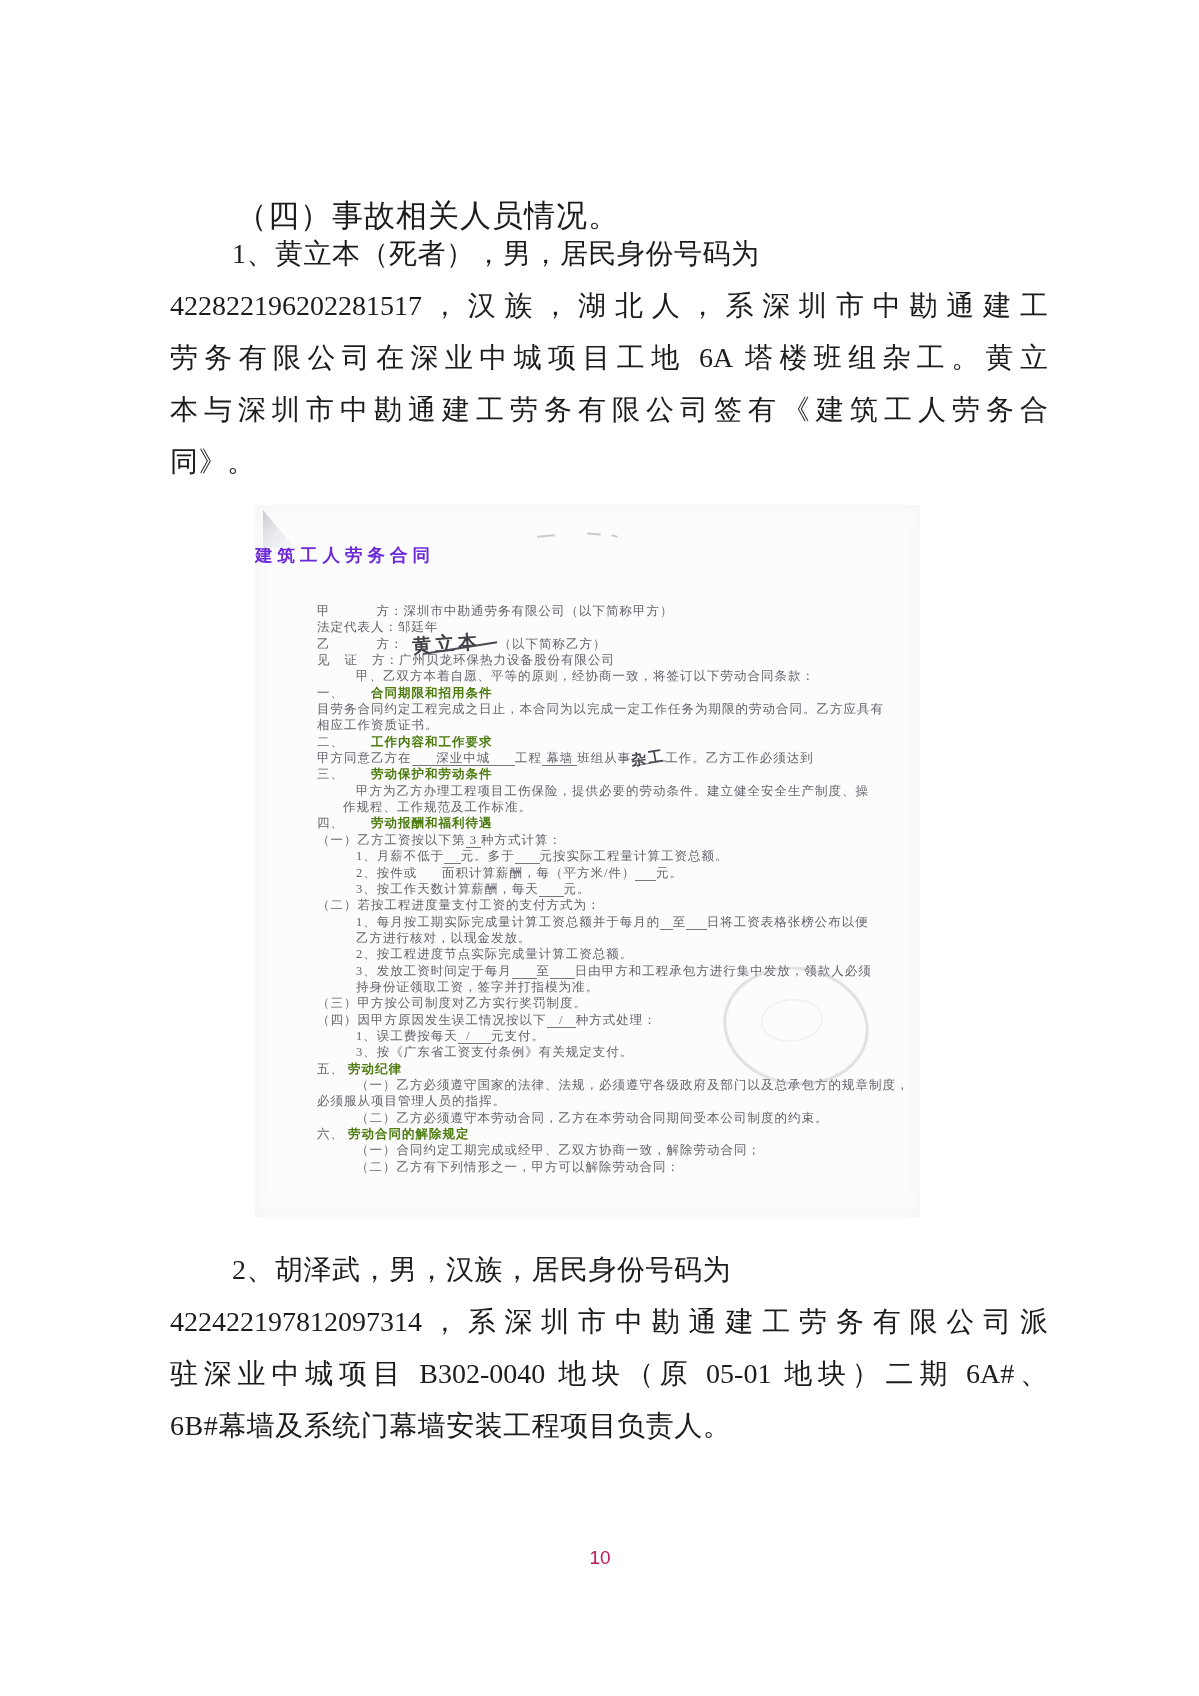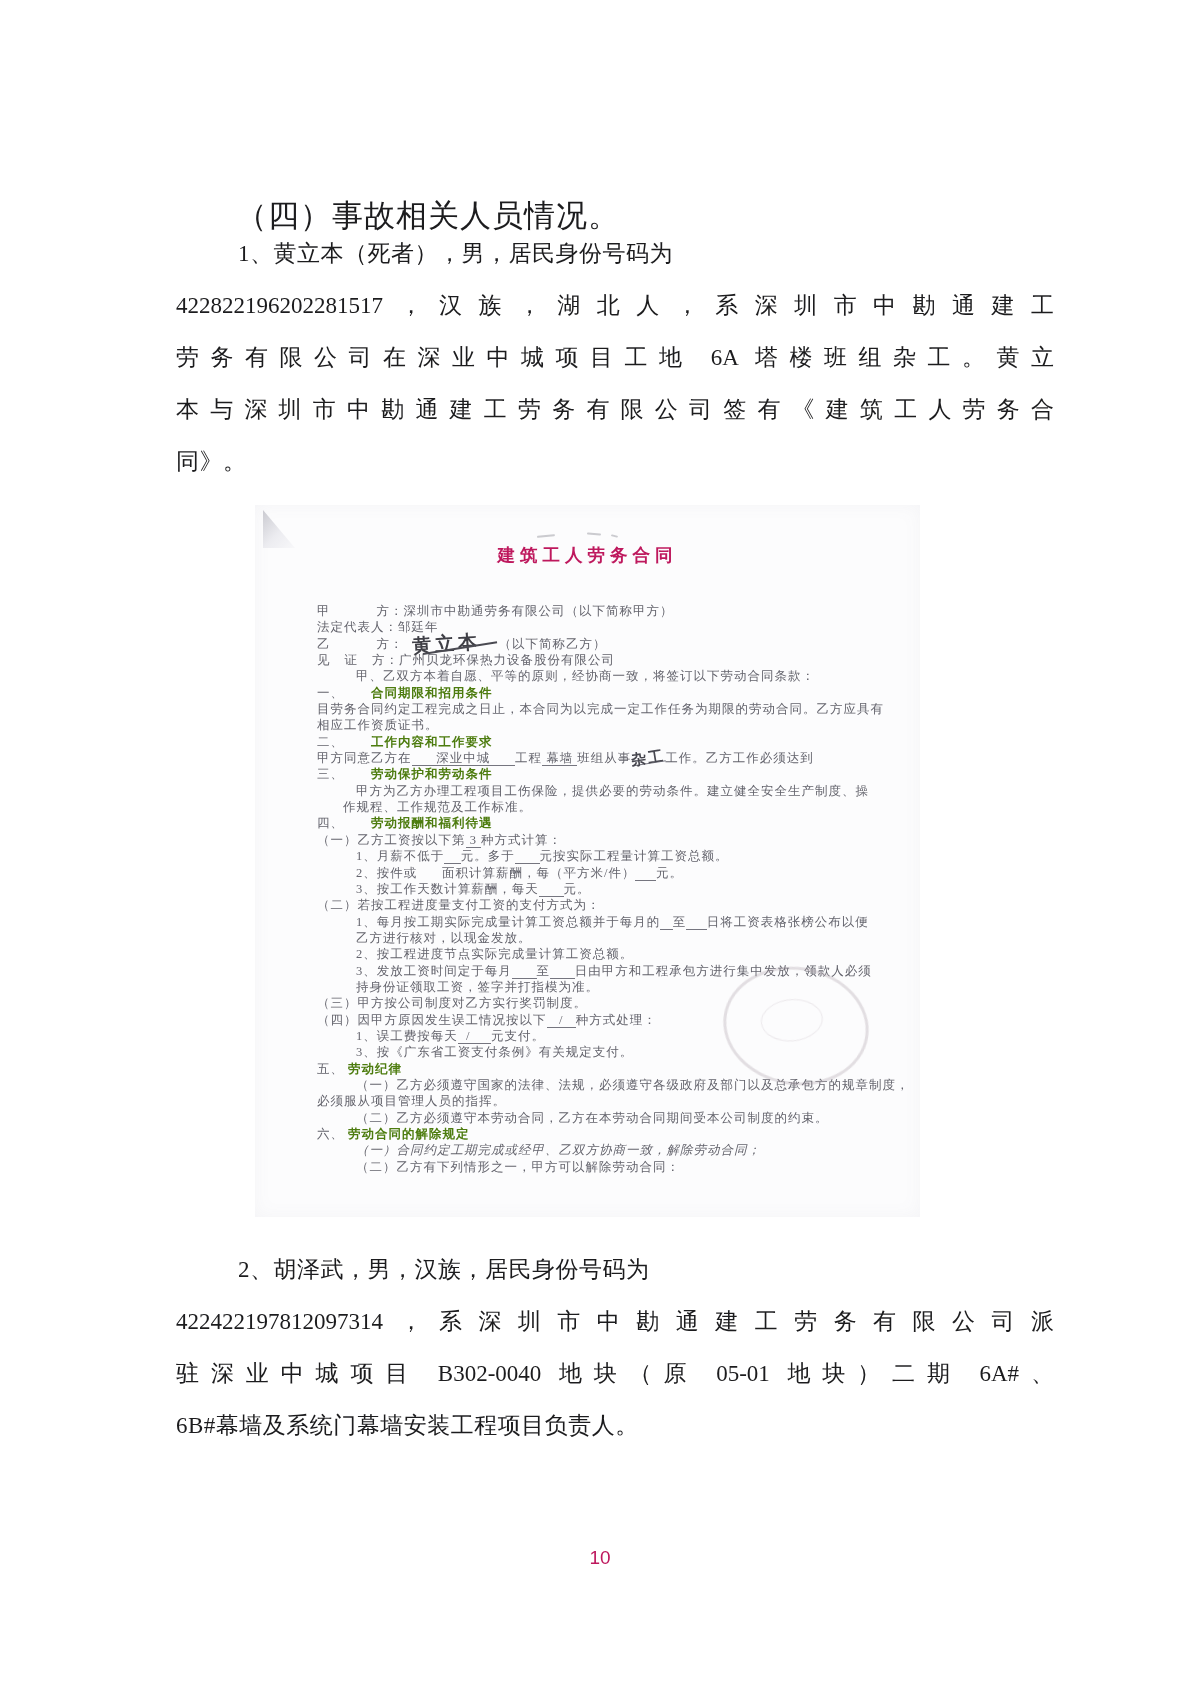--- a/index.html
+++ b/index.html
@@ -12,22 +12,22 @@
     color:#1c1c1e;
     overflow:hidden;
   }
   
   .doc-heading{
     position:absolute;left:236px;top:194px;
     font-size:31px;line-height:44px;
     letter-spacing:1px;white-space:nowrap;
   }
   .para{
-    position:absolute;left:176px;width:878px;
-    font-size:23px;line-height:52px;
+    position:absolute;left:170px;width:878px;
+    font-size:28px;line-height:52px;
   }
   .doc-line{height:52px;letter-spacing:0.5px;}
   .doc-line.indent{padding-left:62px;}
   .doc-line.justify{text-align:justify;text-align-last:justify;letter-spacing:0;}
   
   .scan{
     position:absolute;left:255px;top:505px;width:665px;height:712px;
     background:#fcfcfd;
     box-shadow:inset 0 0 18px rgba(120,120,130,0.06);
     overflow:hidden;
@@ -38,23 +38,23 @@
     clip-path:polygon(0 0,100% 100%,0 100%);
     opacity:0.85;
   }
   .squiggle{
     position:absolute;height:2px;background:#9a9aa2;opacity:0.5;border-radius:2px;
   }
   .squiggle.s1{left:282px;top:30px;width:18px;transform:rotate(-6deg);}
   .squiggle.s2{left:332px;top:28px;width:14px;transform:rotate(4deg);}
   .squiggle.s3{left:356px;top:30px;width:7px;transform:rotate(14deg);}
   .scan-title{
-    margin-top:38px;text-align:center;
+    margin-top:38px;
     font-size:17.5px;font-weight:bold;letter-spacing:5px;
-    color:#be185d;line-height:24px;
+    color:#6d28d9;line-height:24px;
   }
   .scan-body{
     margin-top:36px;margin-left:62px;width:586px;
     color:#63636c;
   }
   .c-line{
     font-size:12.5px;line-height:16.35px;height:16.35px;
     letter-spacing:1px;white-space:pre;
   }
   .c-b{font-weight:bold;color:#4d7c0f;}
@@ -143,21 +143,21 @@
         <div class="c-line" style="padding-left: 39px;"><span>持身份证领取工资，签字并打指模为准。</span></div>
         <div class="c-line"><span>（三）甲方按公司制度对乙方实行奖罚制度。</span></div>
         <div class="c-line"><span>（四）因甲方原因发生误工情况按以下</span><span class="c-u">   /   </span><span>种方式处理：</span></div>
         <div class="c-line" style="padding-left: 39px;"><span>1、误工费按每天</span><span class="c-u">  /     </span><span>元支付。</span></div>
         <div class="c-line" style="padding-left: 39px;"><span>3、按《广东省工资支付条例》有关规定支付。</span></div>
         <div class="c-line"><span>五、</span><span class="c-b" style="margin-left: 4px;">劳动纪律</span></div>
         <div class="c-line" style="padding-left: 39px;"><span>（一）乙方必须遵守国家的法律、法规，必须遵守各级政府及部门以及总承包方的规章制度，</span></div>
         <div class="c-line"><span>必须服从项目管理人员的指挥。</span></div>
         <div class="c-line" style="padding-left: 39px;"><span>（二）乙方必须遵守本劳动合同，乙方在本劳动合同期间受本公司制度的约束。</span></div>
         <div class="c-line"><span>六、</span><span class="c-b" style="margin-left: 4px;">劳动合同的解除规定</span></div>
-        <div class="c-line" style="padding-left: 39px; font-style: italic;"><span>（一）合同约定工期完成或经甲、乙双方协商一致，解除劳动合同；</span></div>
+        <div class="c-line" style="padding-left: 39px;"><span>（一）合同约定工期完成或经甲、乙双方协商一致，解除劳动合同；</span></div>
         <div class="c-line" style="padding-left: 39px;"><span>（二）乙方有下列情形之一，甲方可以解除劳动合同：</span></div>
       </div>
     <div class="stamp">
       <div class="stamp-inner"></div>
     </div>
   </div>
 
   <div class="para" style="top:1244px">
       <div class="doc-line indent">2、胡泽武，男，汉族，居民身份号码为</div>
       <div class="doc-line justify">422422197812097314，系深圳市中勘通建工劳务有限公司派</div>

